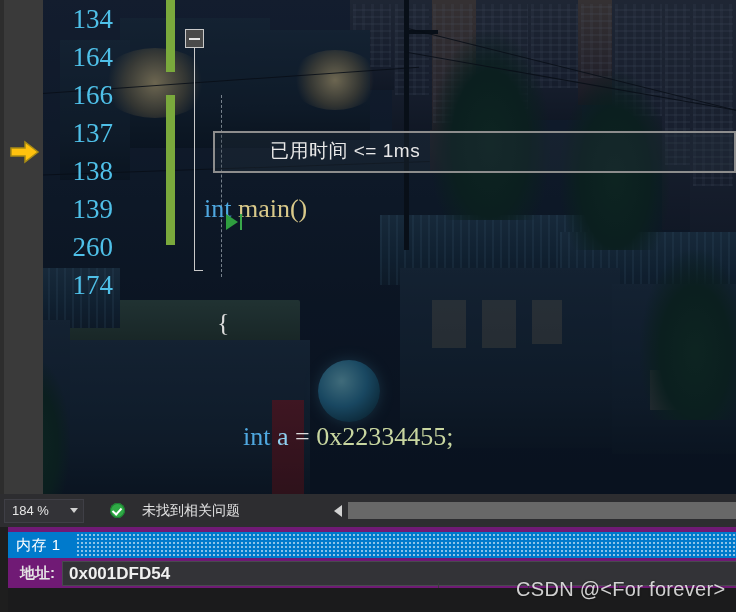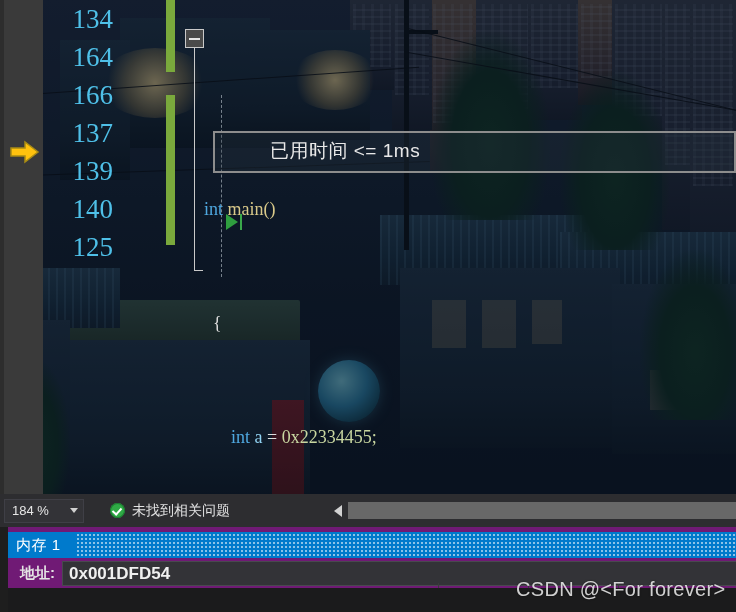--- a/index.html
+++ b/index.html
@@ -115,21 +115,21 @@
   .fold-foot { position:absolute; left:194px; top:270px; width:9px; height:1px; background:#c9c9c9; }
   .indent-guide {
     position:absolute; left:221px; top:95px; width:0; height:182px;
     border-left:1px dashed #9aa4ae; opacity:.75;
   }
 
   
   .code {
     position:absolute; left:204px; top:0; width:532px; height:494px;
     font-family: "Liberation Serif", serif;
-    font-size: 18px;
+    font-size: 26px;
     line-height: 38px;
     white-space: pre;
   }
   .cline { height:38px; line-height:38px; }
   .tk-kw    { color:#4fa8e0; }
   .tk-fn    { color:#d9c98a; }
   .tk-var   { color:#8fd0f0; }
   .tk-num   { color:#c8d6a0; }
   .tk-plain { color:#dcdcdc; }
 
@@ -157,21 +157,21 @@
     margin-left:4px; width:80px; height:24px;
     background:#333337; border:1px solid #3f3f46;
     display:flex; align-items:center; justify-content:space-between;
     padding:0 5px 0 7px; color:#e6e6e6; font-size:13px;
   }
   .caret-down {
     width:0;height:0;border-left:4px solid transparent;border-right:4px solid transparent;
     border-top:5px solid #d0d0d0;
   }
   .status-ok {
-    display:flex; align-items:center; gap:7px; margin-left:26px;
+    display:flex; align-items:center; gap:17px; margin-left:26px;
     color:#e2e2e2; font-size:14px;
   }
   .ok-circle {
     width:15px;height:15px;border-radius:50%;
     background:#2faa45; position:relative; flex:none;
     box-shadow: inset 0 0 0 1px #1d7a31;
   }
   .ok-circle::after{
     content:""; position:absolute; left:4px; top:3px; width:4px; height:7px;
     border:solid #fff; border-width:0 2px 2px 0; transform:rotate(42deg);
@@ -308,23 +308,24 @@
       <svg width="30" height="24" viewBox="0 0 30 24">
         <polygon points="1,8 15,8 15,2 28,12 15,22 15,16 1,16" fill="#ffc20e" stroke="#a88b14" stroke-width="1.5"></polygon>
       </svg>
     </div>
 
     <div class="linenums">
       <div class="lnum">134</div>
       <div class="lnum">164</div>
       <div class="lnum">166</div>
       <div class="lnum">137</div>
+      <div class="lnum">138</div>
       <div class="lnum">139</div>
-      <div class="lnum">140</div>
-      <div class="lnum">125</div>
+      <div class="lnum">260</div>
+      <div class="lnum">174</div>
     </div>
 
     <div class="changebar" style="top:0px;height:72px;"></div>
     <div class="changebar" style="top:95px;height:150px;"></div>
 
     <div class="fold-box">
         <i></i>
       </div>
     <div class="fold-line"></div>
     <div class="fold-foot"></div>

